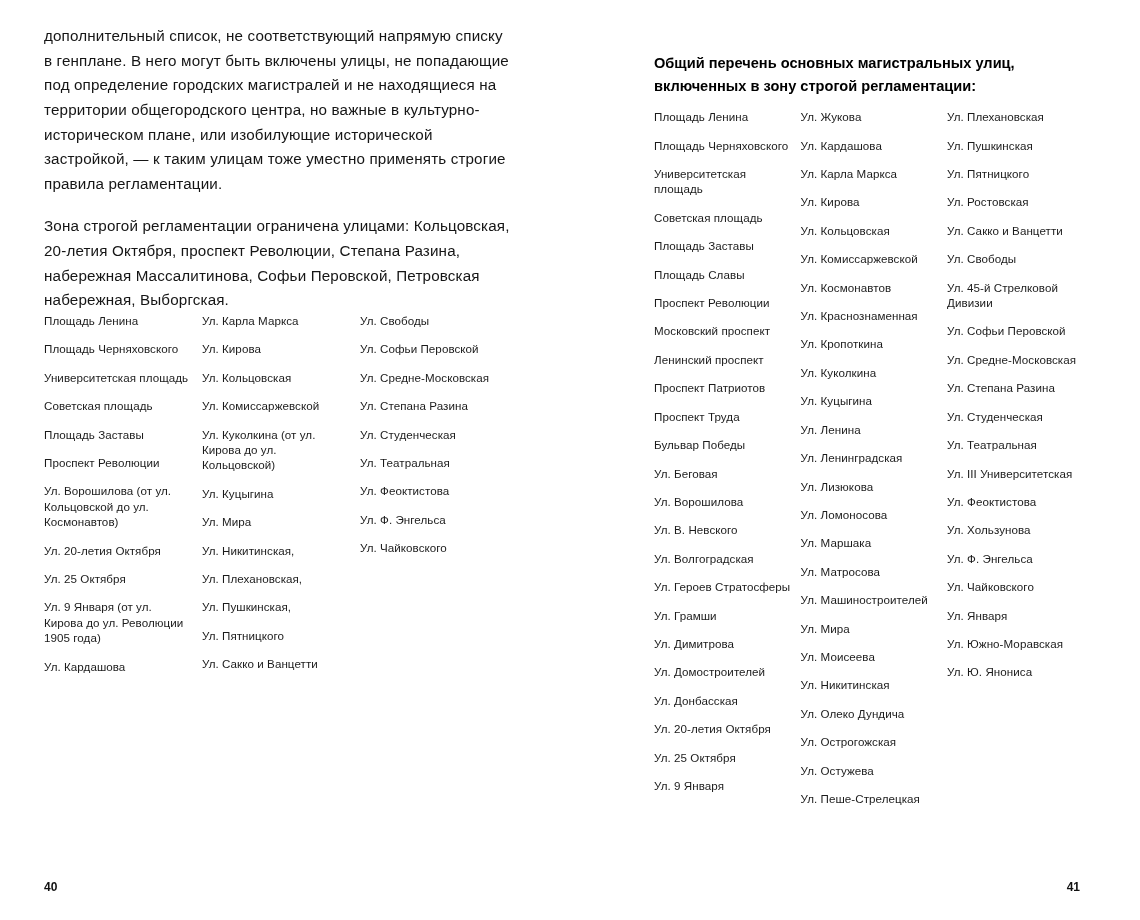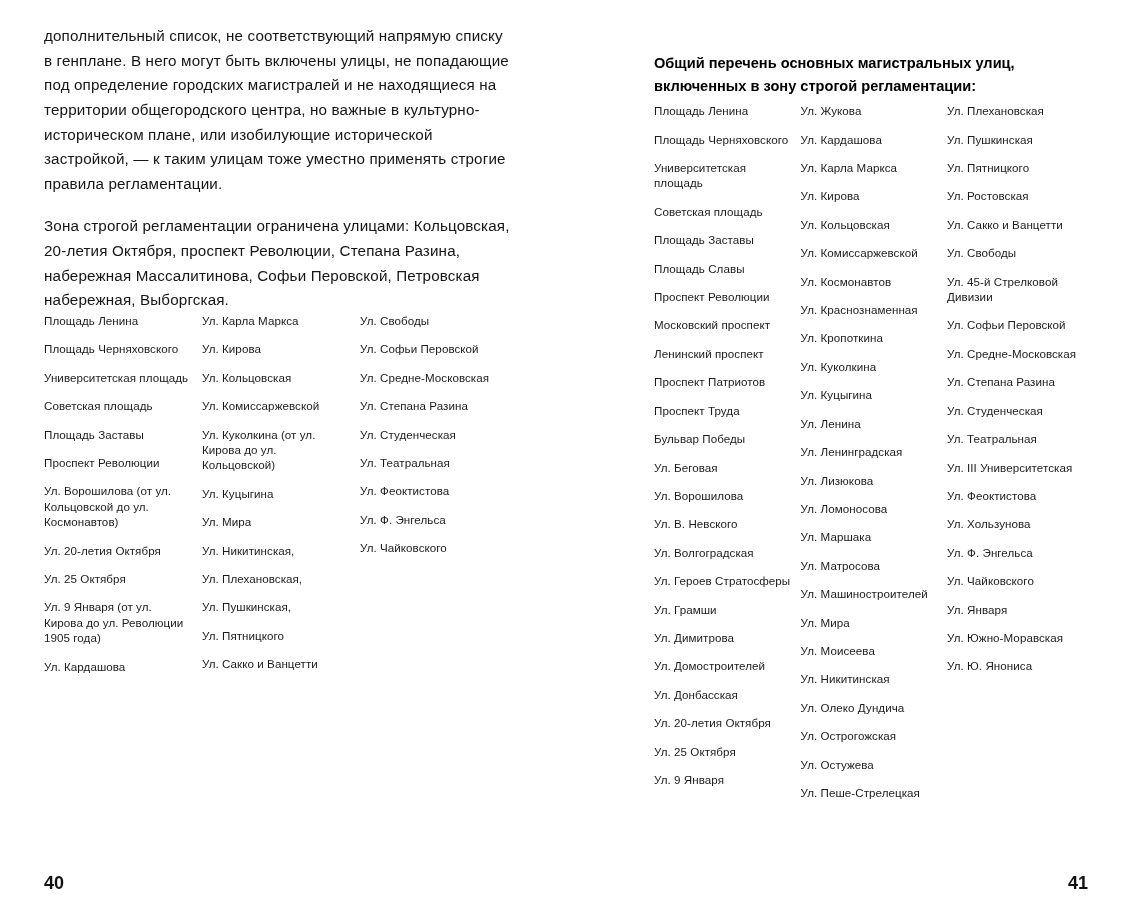--- a/index.html
+++ b/index.html
@@ -44,21 +44,21 @@
   .intro p:last-child { margin-bottom: 0; }
 
   .section-heading {
     font-weight: bold;
     font-size: 14.6px;
     line-height: 1.55;
     color: #000000;
     margin: 0 0 24px 0;
   }
   .heading-left { margin-top: 56px; }
-  .heading-right { margin-top: 0; margin-bottom: 6px; }
+  .heading-right { margin-top: 0; margin-bottom: 12px; }
 
   
   .cols {
     display: flex;
     align-items: flex-start;
   }
   .cols-left .col { width: 158px; margin-right: 8px; }
   .cols-left .col:last-child { margin-right: 0; }
 
   .cols-right .col { width: 152px; margin-right: 5px; }
@@ -70,25 +70,25 @@
     color: #1b1b1b;
     margin-bottom: 13px;
     letter-spacing: 0.005em;
   }
   .entry:last-child { margin-bottom: 0; }
 
   .folio {
     position: absolute;
     bottom: 26px;
     font-weight: bold;
-    font-size: 18px;
+    font-size: 12px;
     color: #111111;
   }
   .folio-left { left: 44px; }
-  .folio-right { right: 52px; }
+  .folio-right { right: 60px; }
 </style>
 </head>
 <body>
 
 <div class="spread">
 
   <div class="page page-left">
 
     <div class="intro">
       <p>дополнительный список, не соответствующий напрямую списку в генплане. В него могут быть включены улицы, не попадающие под определение городских магистралей и не находящиеся на территории общегородского центра, но важные в культурно-историческом плане, или изобилующие исторической застройкой, — к таким улицам тоже уместно применять строгие правила регламентации.</p>

